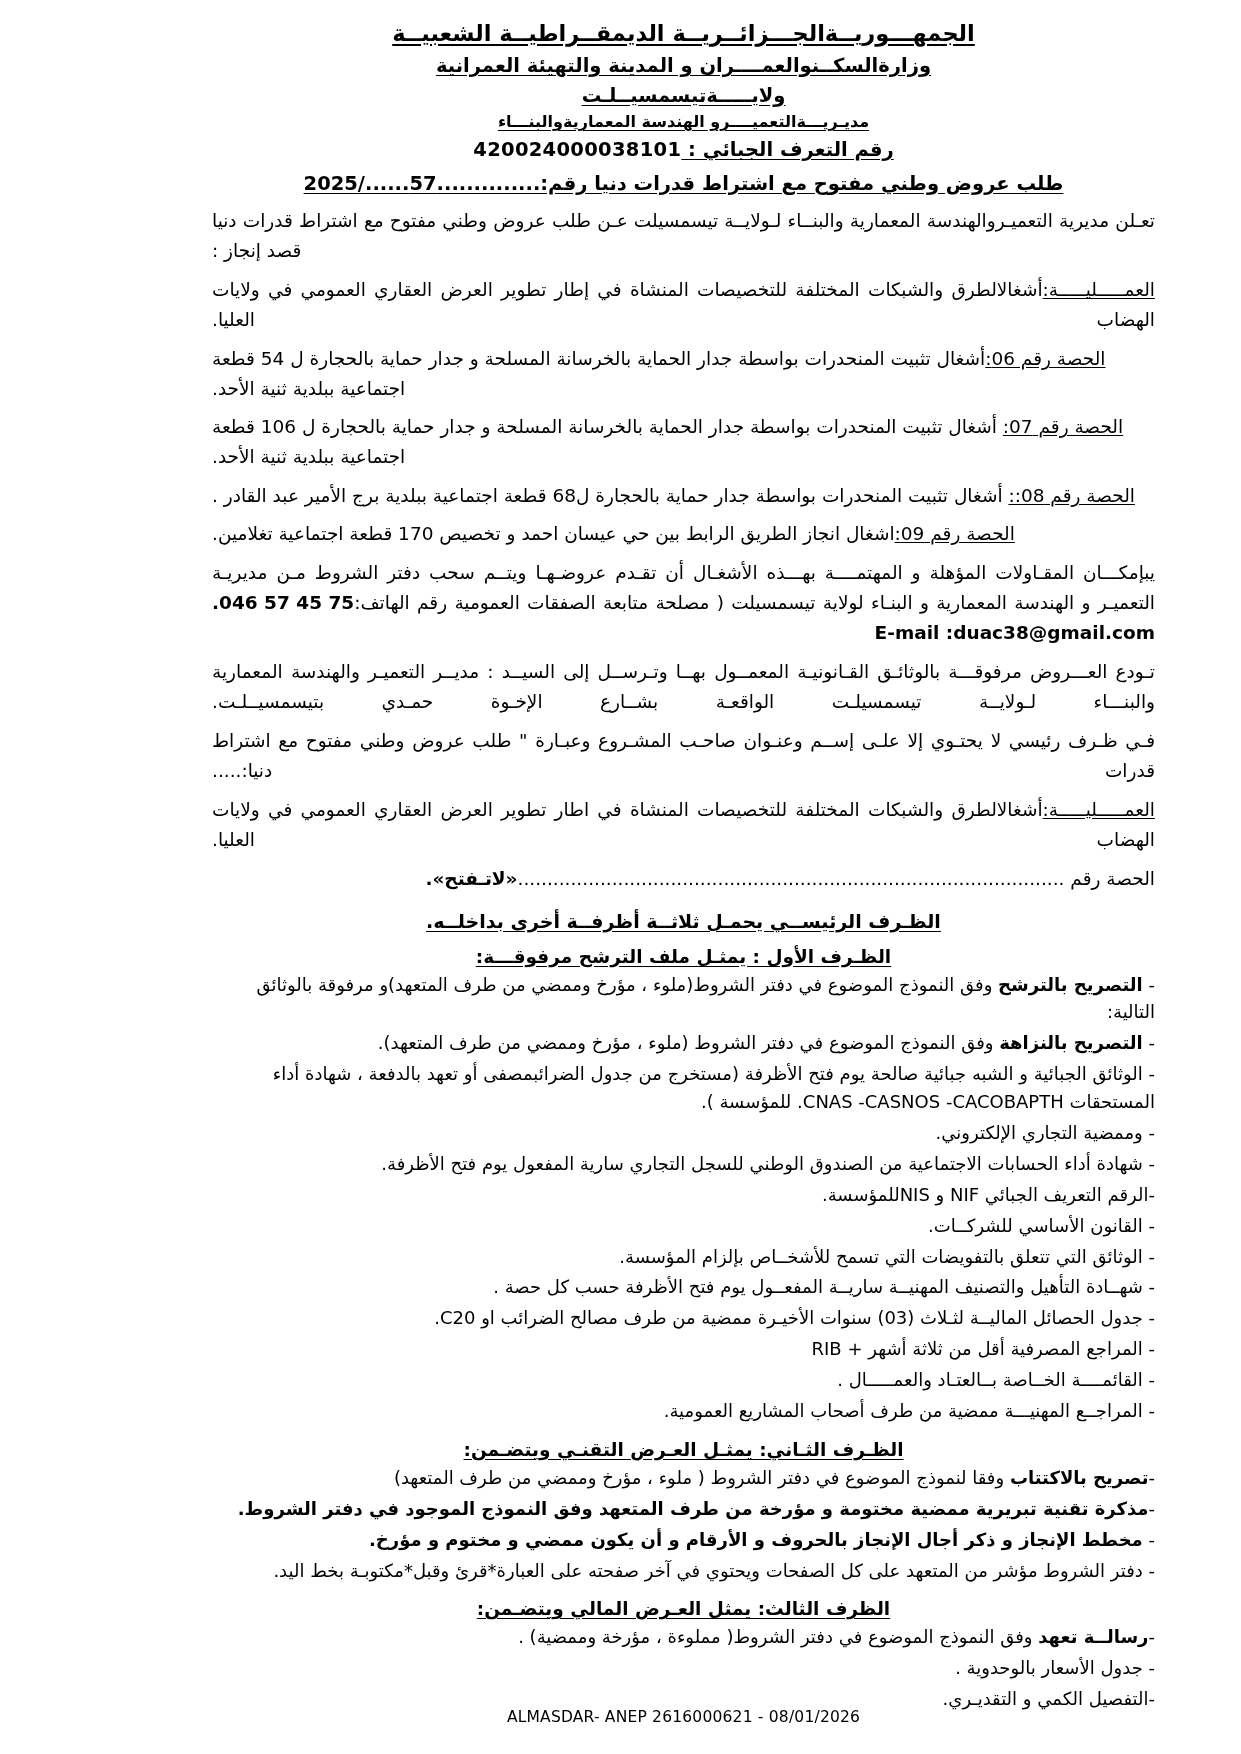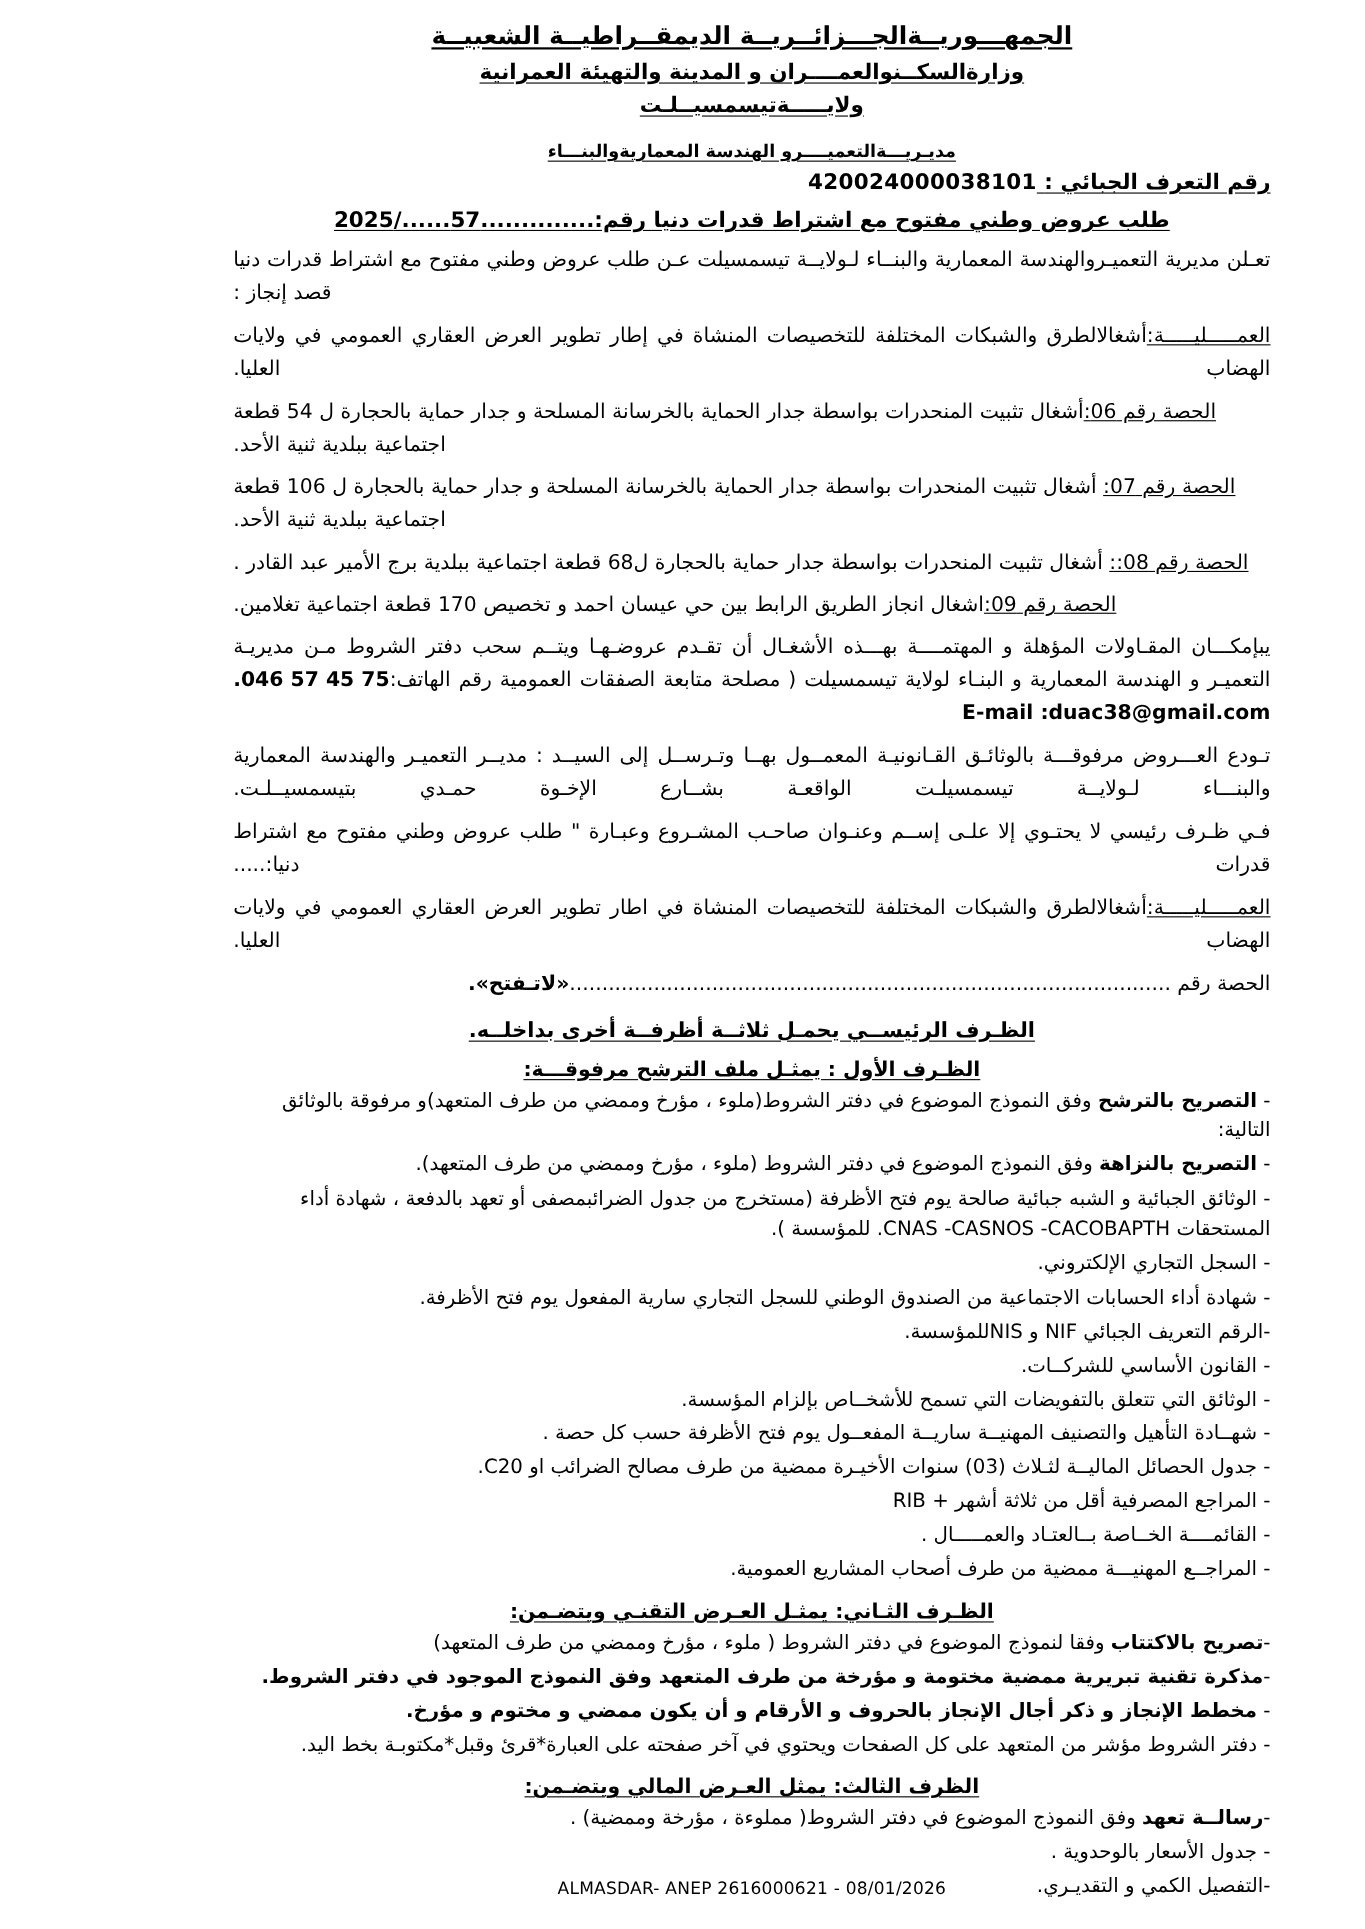--- a/index.html
+++ b/index.html
@@ -27,23 +27,23 @@
   .header { text-align: center; }
   .header .hline {
     font-weight: bold;
     text-decoration: underline;
     text-underline-offset: 3px;
     line-height: 1.42;
     letter-spacing: 0.3px;
   }
   .h-republic { font-size: 22.5px; margin-bottom: 2px; }
   .h-ministry  { font-size: 19.5px; margin-bottom: 2px; }
-  .h-wilaya    { font-size: 19.5px; margin-bottom: 18px; }
+  .h-wilaya    { font-size: 19.5px; margin-bottom: 2px; }
   .h-direction { font-size: 16px; margin-bottom: 2px; }
-  .h-taxid     { font-size: 19.5px; margin-bottom: 6px; text-align: right; }
+  .h-taxid     { font-size: 19.5px; margin-bottom: 6px; }
   .h-tender    { font-size: 19.5px; margin-bottom: 4px; }
 
   
   .para {
     font-size: 18.5px;
     line-height: 1.62;
     text-align: justify;
     text-align-last: justify;
     margin: 9px 0 0 0;
   }
@@ -156,21 +156,21 @@
   <div class="bullet">
     <span>- </span><span class="b">التصريح بالترشح</span><span> وفق النموذج الموضوع في دفتر الشروط(ملوء ، مؤرخ وممضي من طرف المتعهد)و مرفوقة بالوثائق التالية:</span>
   </div>
   <div class="bullet">
     <span>- </span><span class="b">التصريح بالنزاهة</span><span> وفق النموذج الموضوع في دفتر الشروط  (ملوء ، مؤرخ وممضي من طرف المتعهد).</span>
   </div>
   <div class="bullet">
     <span>- </span><span>الوثائق الجبائية و الشبه جبائية صالحة يوم فتح الأظرفة (مستخرج من جدول الضرائبمصفى أو تعهد بالدفعة ، شهادة أداء المستحقات CNAS -CASNOS -CACOBAPTH. للمؤسسة ).</span>
   </div>
   <div class="bullet">
-    <span>- </span><span>السجل التجاري الإلكتروني.</span>
+    <span>- </span><span>وممضية التجاري الإلكتروني.</span>
   </div>
   <div class="bullet">
     <span>- </span><span>شهادة أداء الحسابات الاجتماعية من الصندوق الوطني للسجل التجاري سارية المفعول  يوم فتح الأظرفة.</span>
   </div>
   <div class="bullet">
     <span>-</span><span>الرقم التعريف الجبائي NIF و NISللمؤسسة.</span>
   </div>
   <div class="bullet">
     <span>- </span><span>القانون الأساسي للشركــات.</span>
   </div>

